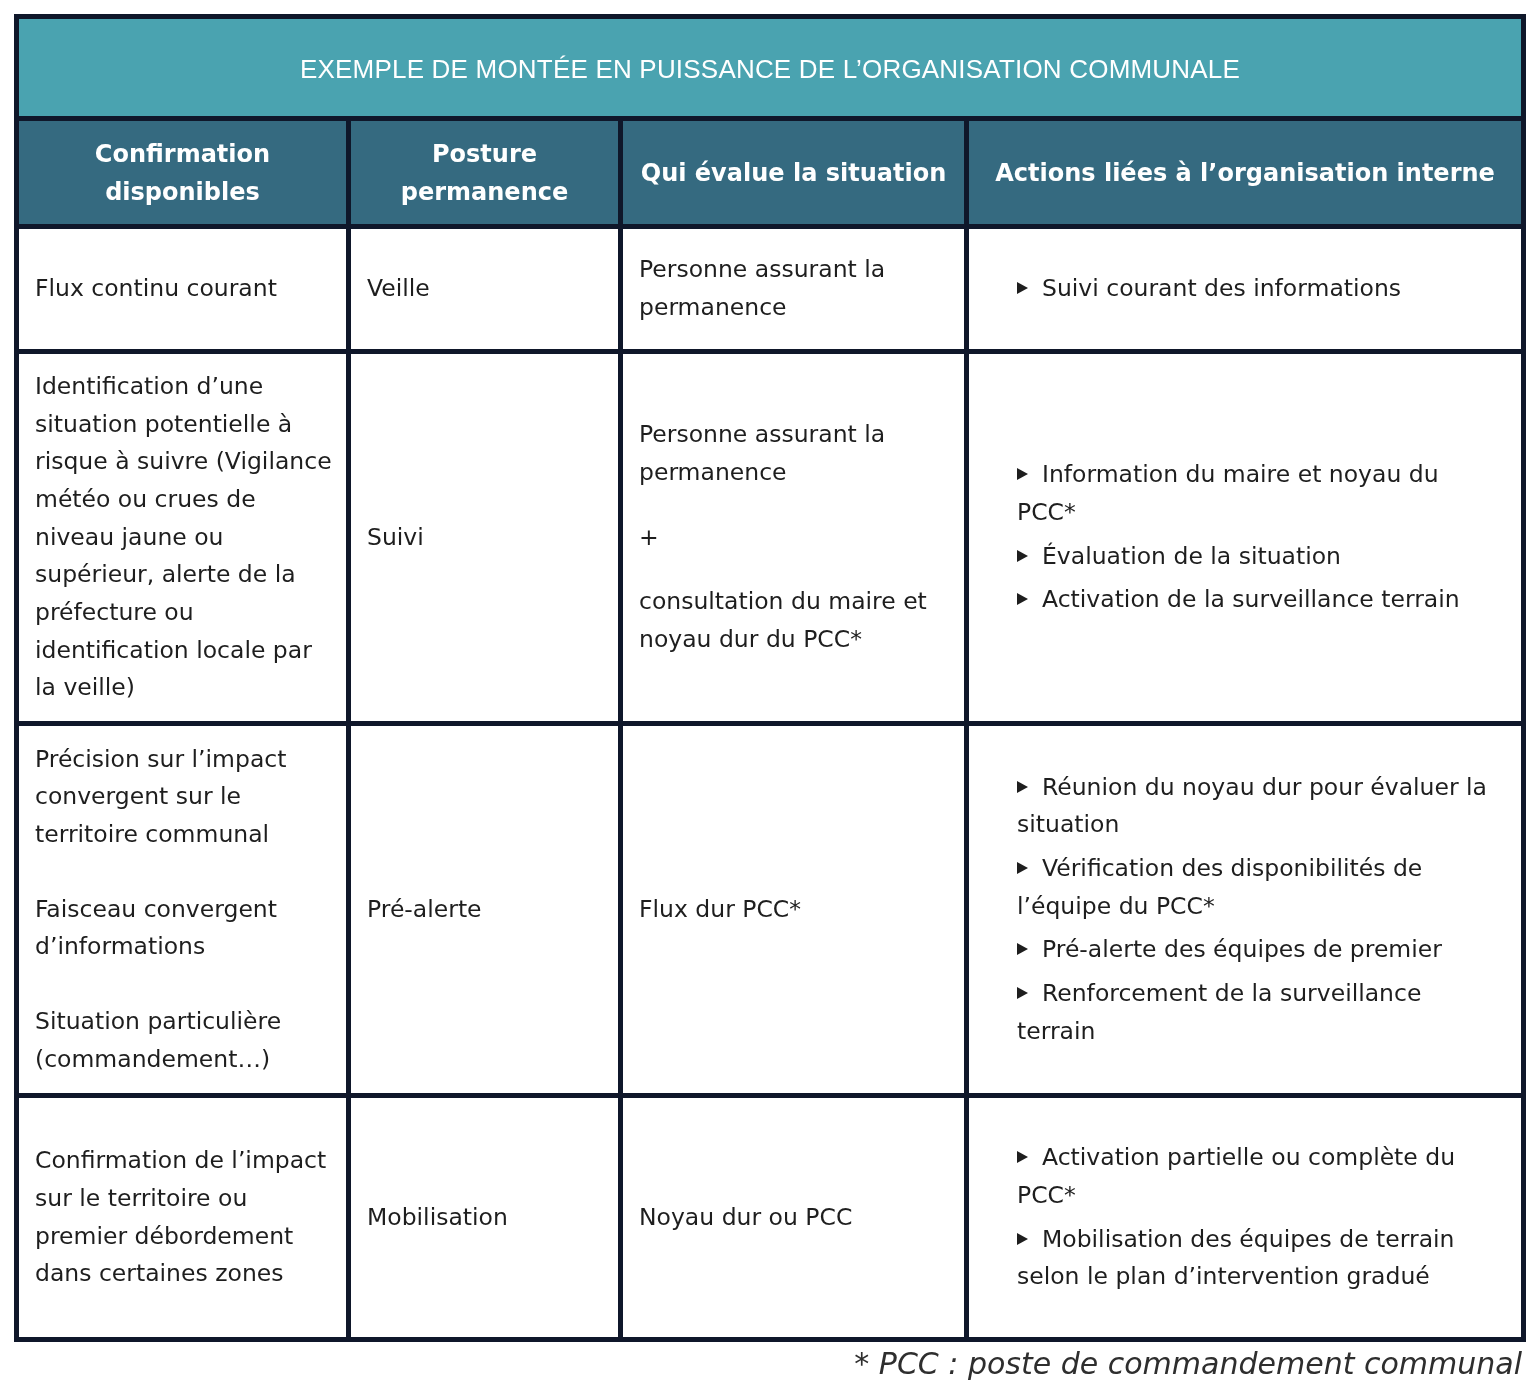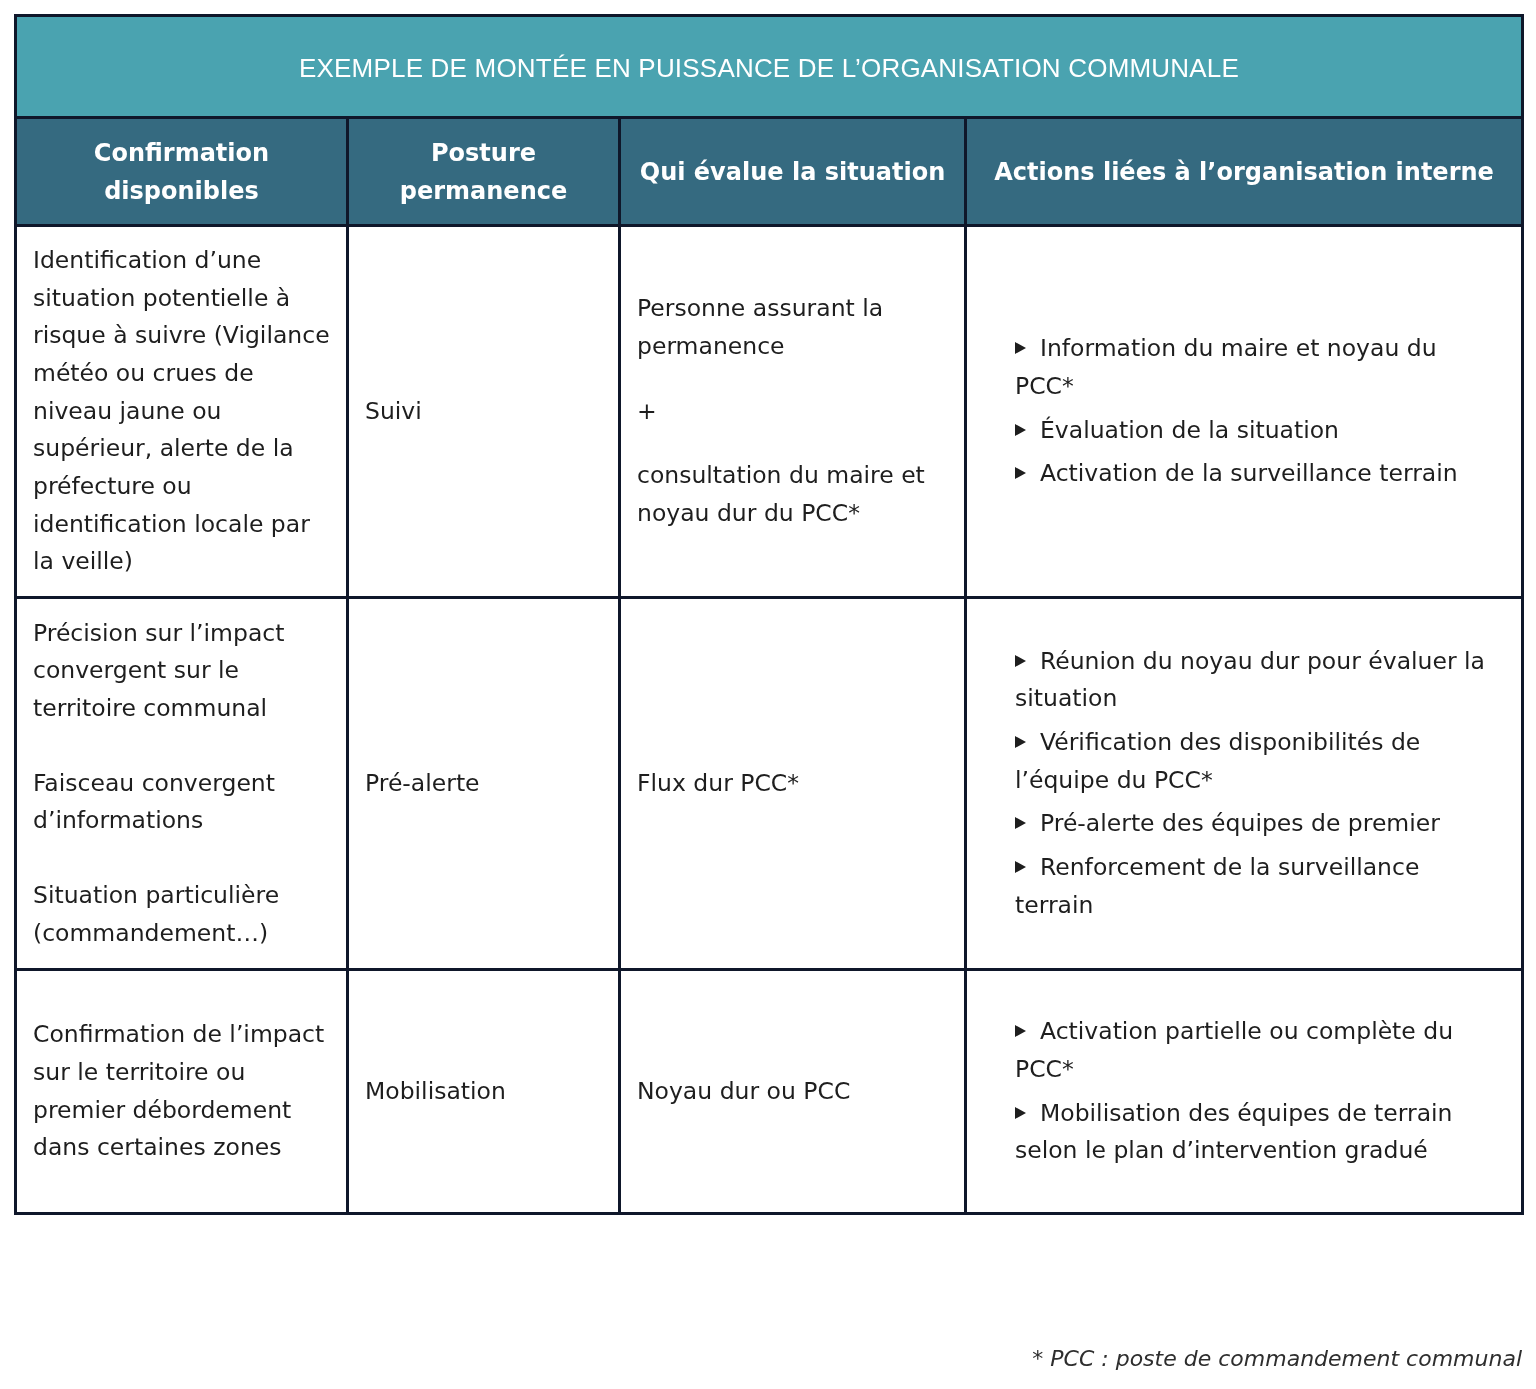--- a/index.html
+++ b/index.html
@@ -1,39 +1,39 @@
 <!DOCTYPE html>
 <html><head>
   <meta charset="utf-8">
   <style>
     html, body { margin: 0; padding: 0; background: #ffffff; }
     body { width: 1536px; height: 1389px; position: relative; overflow: hidden;
            font-family: "DejaVu Sans", "Liberation Sans", sans-serif; color: #1e1e1e; }
     .tbl { position: absolute; left: 14px; top: 14px; width: 1507px;
            border-collapse: collapse; table-layout: fixed; }
-    .tbl td, .tbl th { border: 3px solid #0f172a; box-sizing: border-box; }
+    .tbl td, .tbl th { border: 5px solid #0f172a; box-sizing: border-box; }
     .title-cell { background: #4aa3b0; color: #ffffff; height: 102px;
                   text-align: center; vertical-align: middle;
                   font-family: "Liberation Sans", sans-serif; font-weight: normal;
                   font-size: 26px; letter-spacing: 0.2px; padding-top: 4px; }
     .hdr { background: #356a80; color: #ffffff; height: 108px;
            font-family: "DejaVu Sans", sans-serif; font-weight: bold;
            font-size: 24px; line-height: 38px; text-align: center; vertical-align: middle;
            padding: 0 10px; }
     .body-cell { font-size: 23.5px; line-height: 37.7px; vertical-align: middle;
                  padding: 0 14px 0 16px; text-align: left; }
     .col-actions { padding-left: 48px; padding-right: 22px; }
     .row1 { height: 125px; } .row2 { height: 372px; } .row3 { height: 372px; } .row4 { height: 244px; }
     .para-gap { height: 37px; }
     .action-item { margin: 6px 0; }
     .tri { display: inline-block; width: 0; height: 0; border-top: 6px solid transparent;
            border-bottom: 6px solid transparent; border-left: 11px solid #1e1e1e;
            margin-right: 14px; vertical-align: 2px; }
     .footnote { position: absolute; right: 14px; top: 1346px; font-style: italic;
-                font-size: 22px; color: #2e2e2e; font-family: "DejaVu Sans", sans-serif; }
+                font-size: 30px; color: #2e2e2e; font-family: "DejaVu Sans", sans-serif; }
   </style>
 </head>
 <body>
 
 <table class="tbl">
   <colgroup>
     <col style="width:332px">
       <col style="width:272px">
       <col style="width:346px">
       <col style="width:557px">
@@ -54,20 +54,32 @@
       <th class="hdr">
         <div>Qui évalue la situation</div>
       </th>
       <th class="hdr">
         <div>Actions liées à l’organisation interne</div>
       </th>
     </tr>
   </thead>
   <tbody>
 
+    <tr class="row1">
+      <td class="body-cell">
+        <div>Flux continu courant</div>
+      </td>
+      <td class="body-cell">Veille</td>
+      <td class="body-cell">
+        <div>Personne assurant la permanence</div>
+      </td>
+      <td class="body-cell col-actions">
+        <div class="action-item"><span class="tri"></span><span>Suivi courant des informations</span></div>
+      </td>
+    </tr>
 
     <tr class="row2">
       <td class="body-cell">
         <div>Identification d’une situation potentielle à risque à suivre (Vigilance météo ou crues de niveau jaune ou supérieur, alerte de la préfecture ou identification locale par la veille)</div>
       </td>
       <td class="body-cell">Suivi</td>
       <td class="body-cell">
         <div>Personne assurant la permanence</div>
         <div class="para-gap"></div>
         <div style="margin-top:-10px">+</div>

